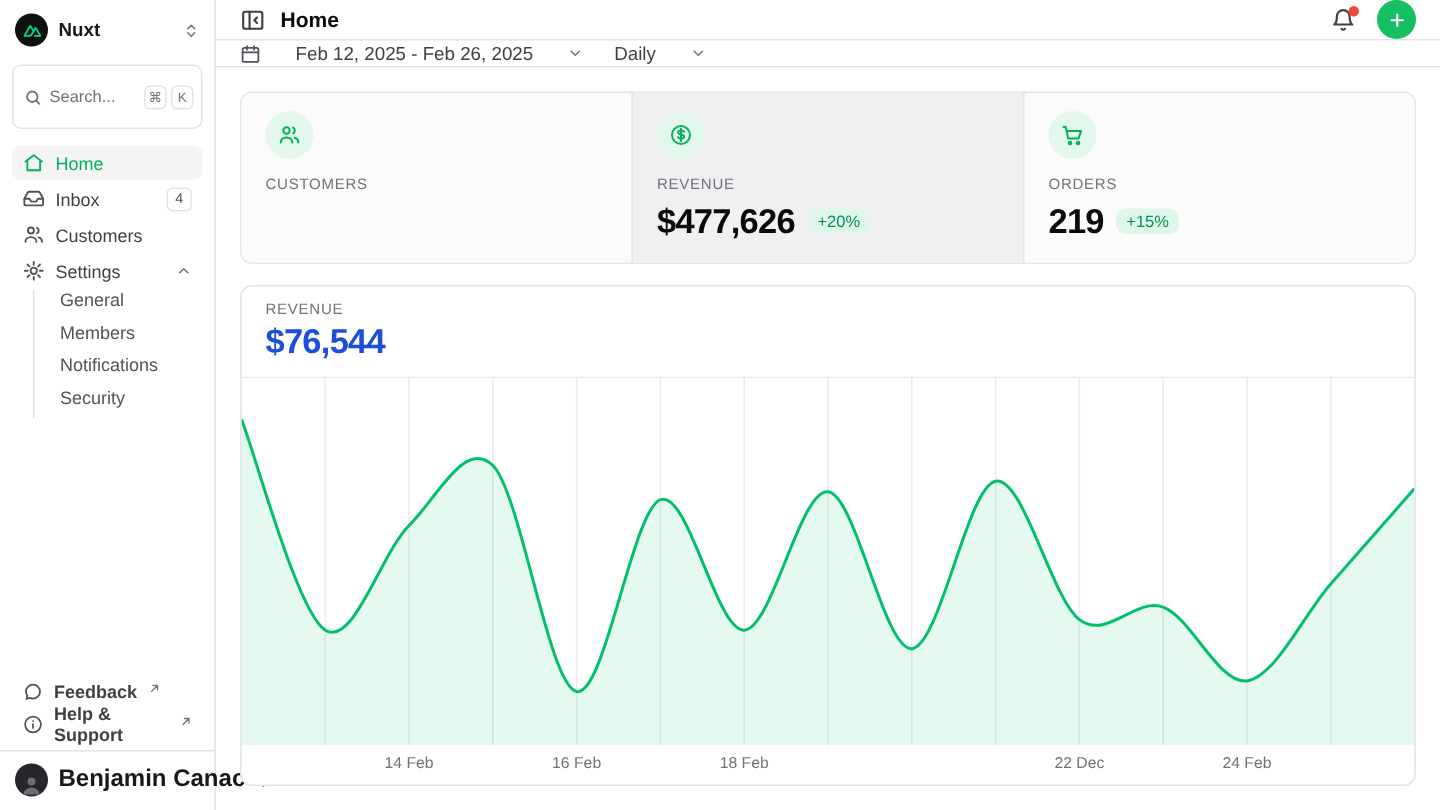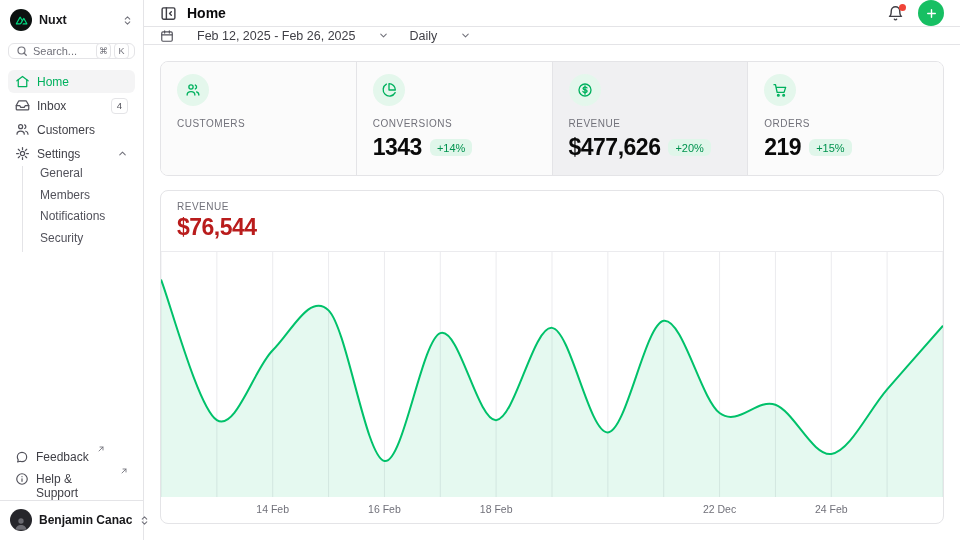--- a/index.html
+++ b/index.html
@@ -8,21 +8,21 @@
   .app { display:flex; width:960px; height:540px; }
 
   
   .sidebar { width:144px; min-width:144px; border-right:1px solid #e4e4e7;
     display:flex; flex-direction:column; background:#fff; }
   .team-row { display:flex; align-items:center; gap:7px; padding:9px 10px 7px; cursor:pointer; }
   .team-logo { width:22px; height:22px; border-radius:50%; background:#0c1110;
     display:flex; align-items:center; justify-content:center; flex:none; }
   .team-name { font-size:12.5px; font-weight:700; color:#18181b; }
   .selector-icon { margin-left:auto; color:#71717a; display:flex; }
-  .search-box { margin:5px 8px 7px; height:16px; border:1px solid #e4e4e7; border-radius:6px;
+  .search-box { margin:5px 8px 7px; height:43px; border:1px solid #e4e4e7; border-radius:6px;
     display:flex; align-items:center; gap:5px; padding:0 5px 0 7px; cursor:text; background:#fff; }
   .search-box input { border:none; outline:none; width:50px; font-size:11px; color:#3f3f46;
     font-family:"Liberation Sans", sans-serif; background:transparent; }
   .search-box input::placeholder { color:#71717a; }
   .kbd { min-width:15px; height:16px; border:1px solid #e4e4e7; border-radius:4px;
     font-size:9px; color:#71717a; display:flex; align-items:center; justify-content:center; padding:0 2px; background:#fff; }
   .kbds { margin-left:auto; display:flex; gap:3px; }
   .nav { padding:4px 8px; flex:1; overflow:hidden; }
   .nav-item { height:23px; display:flex; align-items:center; gap:7px; padding:0 7px;
     border-radius:6px; font-size:12px; font-weight:500; color:#3f3f46; cursor:pointer; margin-bottom:1px; }
@@ -30,29 +30,29 @@
   .nav-item.active { background:#f4f4f5; color:#00b15e; }
   .nav-item.active .nico { color:#00b15e; }
   .nav-badge { margin-left:auto; min-width:17px; height:16px; border:1px solid #e4e4e7;
     border-radius:4px; font-size:9.5px; color:#52525b; display:flex; align-items:center;
     justify-content:center; padding:0 3px; }
   .nav-chev { margin-left:auto; color:#71717a; display:flex; }
   .subtree { margin:1px 0 2px 14px; border-left:1px solid #e4e4e7; }
   .sub-item { height:21.5px; display:flex; align-items:flex-start; padding-left:17px;
     font-size:12px; font-weight:500; color:#52525b; cursor:pointer; }
   .sb-footer { padding:4px 8px 2px; }
-  .foot-item { height:22px; display:flex; align-items:flex-start; gap:7px; padding:0 7px;
-    border-radius:6px; font-size:12px; font-weight:400; color:#3f3f46; cursor:pointer; }
+  .foot-item { height:22px; display:flex; align-items:center; gap:7px; padding:0 7px;
+    border-radius:6px; font-size:12px; font-weight:700; color:#3f3f46; cursor:pointer; }
   .foot-item .nico { color:#52525b; display:flex; }
   .ext { color:#71717a; display:flex; margin-left:1px; margin-top:-5px; }
   .sb-divider { border-top:1px solid #e4e4e7; margin:4px 0 0; }
   .user-row { display:flex; align-items:center; gap:7px; padding:8px 10px 9px; cursor:pointer; }
   .avatar { width:22px; height:22px; border-radius:50%; background:#26262b;
     display:flex; align-items:flex-end; justify-content:center; overflow:hidden; flex:none; }
-  .user-name { font-size:12px; font-weight:600; color:#18181b; white-space:nowrap; }
+  .user-name { font-size:16px; font-weight:600; color:#18181b; white-space:nowrap; }
 
   
   .main { flex:1; display:flex; flex-direction:column; min-width:0; }
   .topbar { height:40px; border-bottom:1px solid #e4e4e7; display:flex; align-items:center;
     padding:0 16px; gap:10px; }
   .collapse-btn { color:#3f3f46; display:flex; cursor:pointer; }
   .page-title { font-size:14px; font-weight:700; color:#09090b; }
   .topbar-right { margin-left:auto; display:flex; align-items:center; gap:14px; }
   .bell-wrap { position:relative; display:flex; color:#3f3f46; cursor:pointer; }
   .bell-dot { position:absolute; top:-1px; right:-2px; width:7px; height:7px;
@@ -78,21 +78,21 @@
   .stat-row { margin-top:5px; display:flex; align-items:center; gap:8px; }
   .stat-value { font-size:23px; font-weight:700; color:#0a0a0a; letter-spacing:-0.5px; }
   .stat-badge { background:#e0f6ea; color:#00934f; font-size:11px; font-weight:500;
     padding:2.5px 7px; border-radius:6px; }
 
   
   .chart-card { margin-top:14px; border:1px solid #e4e4e7; border-radius:8px;
     overflow:hidden; height:334px; background:#fff; }
   .chart-header { padding:10px 16px; }
   .chart-label { font-size:10px; letter-spacing:0.5px; color:#71717a; }
-  .chart-value { font-size:23px; font-weight:700; color:#b91c1c; letter-spacing:-0.5px; margin-top:2px; }
+  .chart-value { font-size:23px; font-weight:700; color:#1d4ed8; letter-spacing:-0.5px; margin-top:2px; }
   .chart-plot { position:relative; height:246px; }
   .chart-plot svg { position:absolute; inset:0; width:100%; height:100%; display:block; }
   .chart-xaxis { position:relative; height:26px; }
   .chart-xaxis span { position:absolute; top:6px; transform:translateX(-50%);
     font-size:10.5px; color:#71717a; white-space:nowrap; }
 </style>
 </head>
 <body>
 
 <div class="app">
@@ -291,33 +291,20 @@
         <div class="stat-cell">
           <span class="stat-icon">
             <svg width="16" height="16" viewBox="0 0 24 24" fill="none" stroke="currentColor" stroke-width="2" stroke-linecap="round" stroke-linejoin="round">
                 <circle cx="9" cy="7.5" r="3.2"></circle>
                 <path d="M3.2 19.5c0-3 2.6-5 5.8-5s5.8 2 5.8 5"></path>
                 <path d="M15.5 4.6a3.2 3.2 0 0 1 0 5.8"></path>
                 <path d="M17.3 14.8c2.1.6 3.5 2.3 3.5 4.7"></path>
               </svg>
           </span>
           <div class="stat-label">CUSTOMERS</div>
-        </div>
-        <div class="stat-cell">
-          <span class="stat-icon">
-            <svg width="16" height="16" viewBox="0 0 24 24" fill="none" stroke="currentColor" stroke-width="2" stroke-linecap="round" stroke-linejoin="round">
-                <path d="M21.2 15.9A9.5 9.5 0 1 1 8.1 3.3"></path>
-                <path d="M12 2.5a9.5 9.5 0 0 1 9.5 9.5H12z"></path>
-              </svg>
-          </span>
-          <div class="stat-label">CONVERSIONS</div>
-          <div class="stat-row">
-            <span class="stat-value">1343</span>
-            <span class="stat-badge">+14%</span>
-          </div>
         </div>
         <div class="stat-cell selected">
           <span class="stat-icon">
             <svg width="16" height="16" viewBox="0 0 24 24" fill="none" stroke="currentColor" stroke-width="2" stroke-linecap="round" stroke-linejoin="round">
                 <circle cx="12" cy="12" r="9"></circle>
                 <path d="M15 8.8c-.5-.7-1.6-1.2-3-1.2-1.8 0-2.9.8-2.9 2 0 2.7 6 1.3 6 4 0 1.3-1.3 2.1-3.1 2.1-1.5 0-2.7-.6-3.1-1.5"></path>
                 <path d="M12 5.8v12.4"></path>
               </svg>
           </span>
           <div class="stat-label">REVENUE</div>

